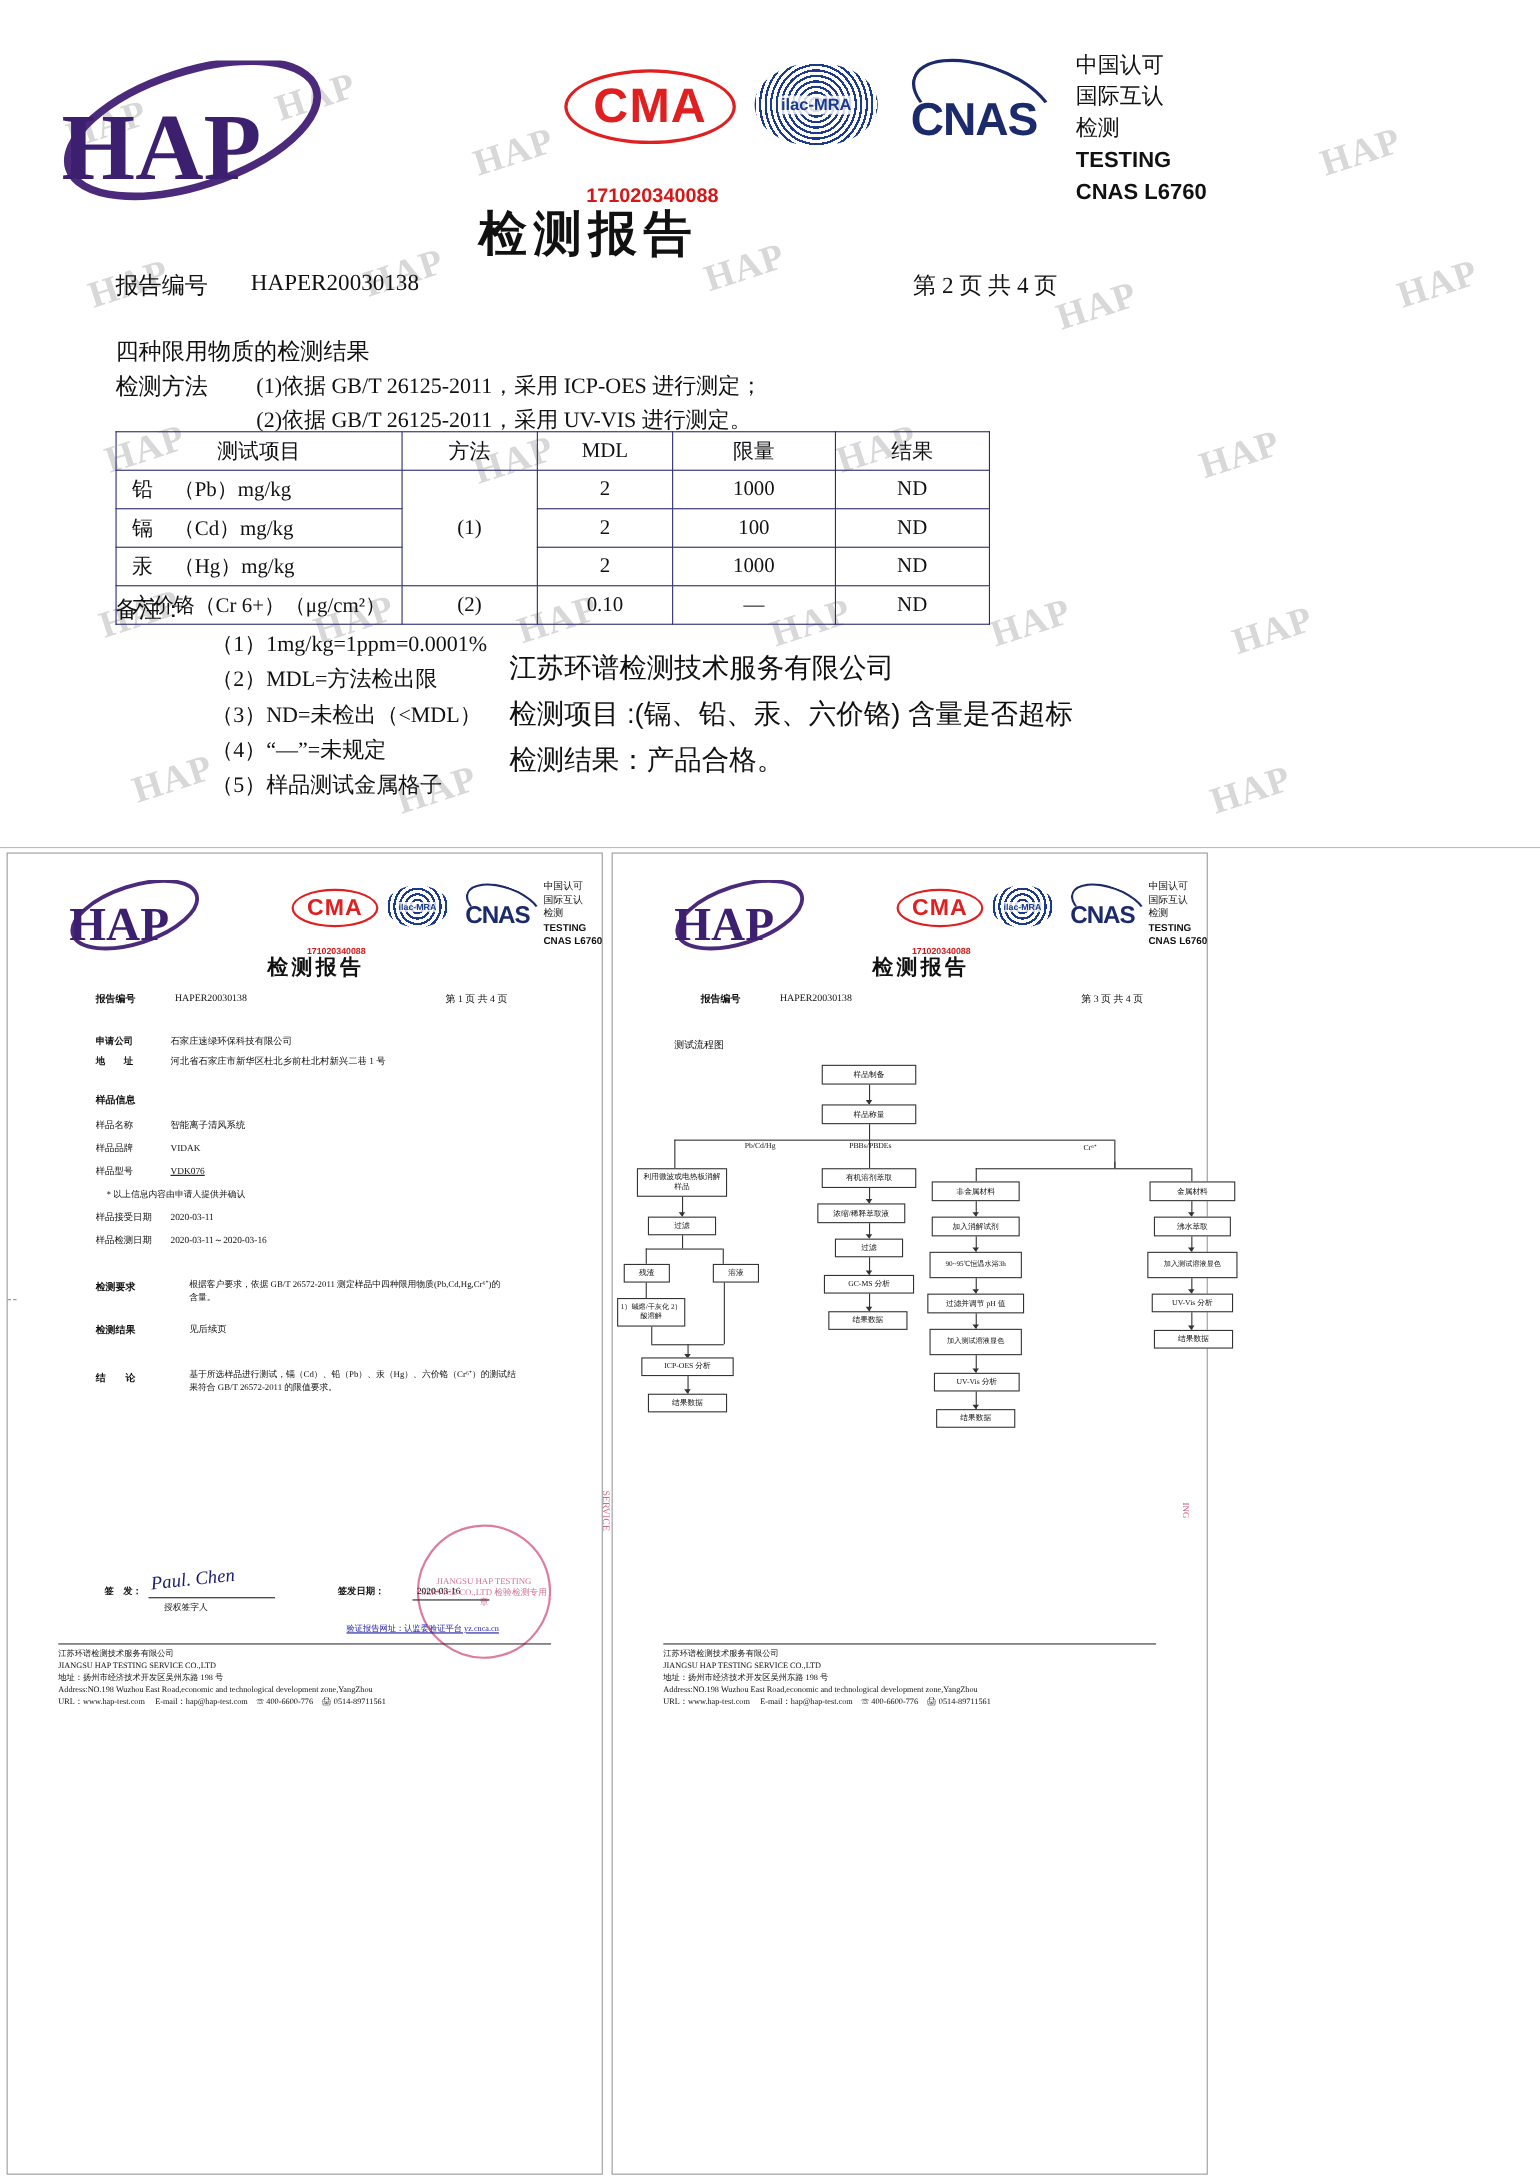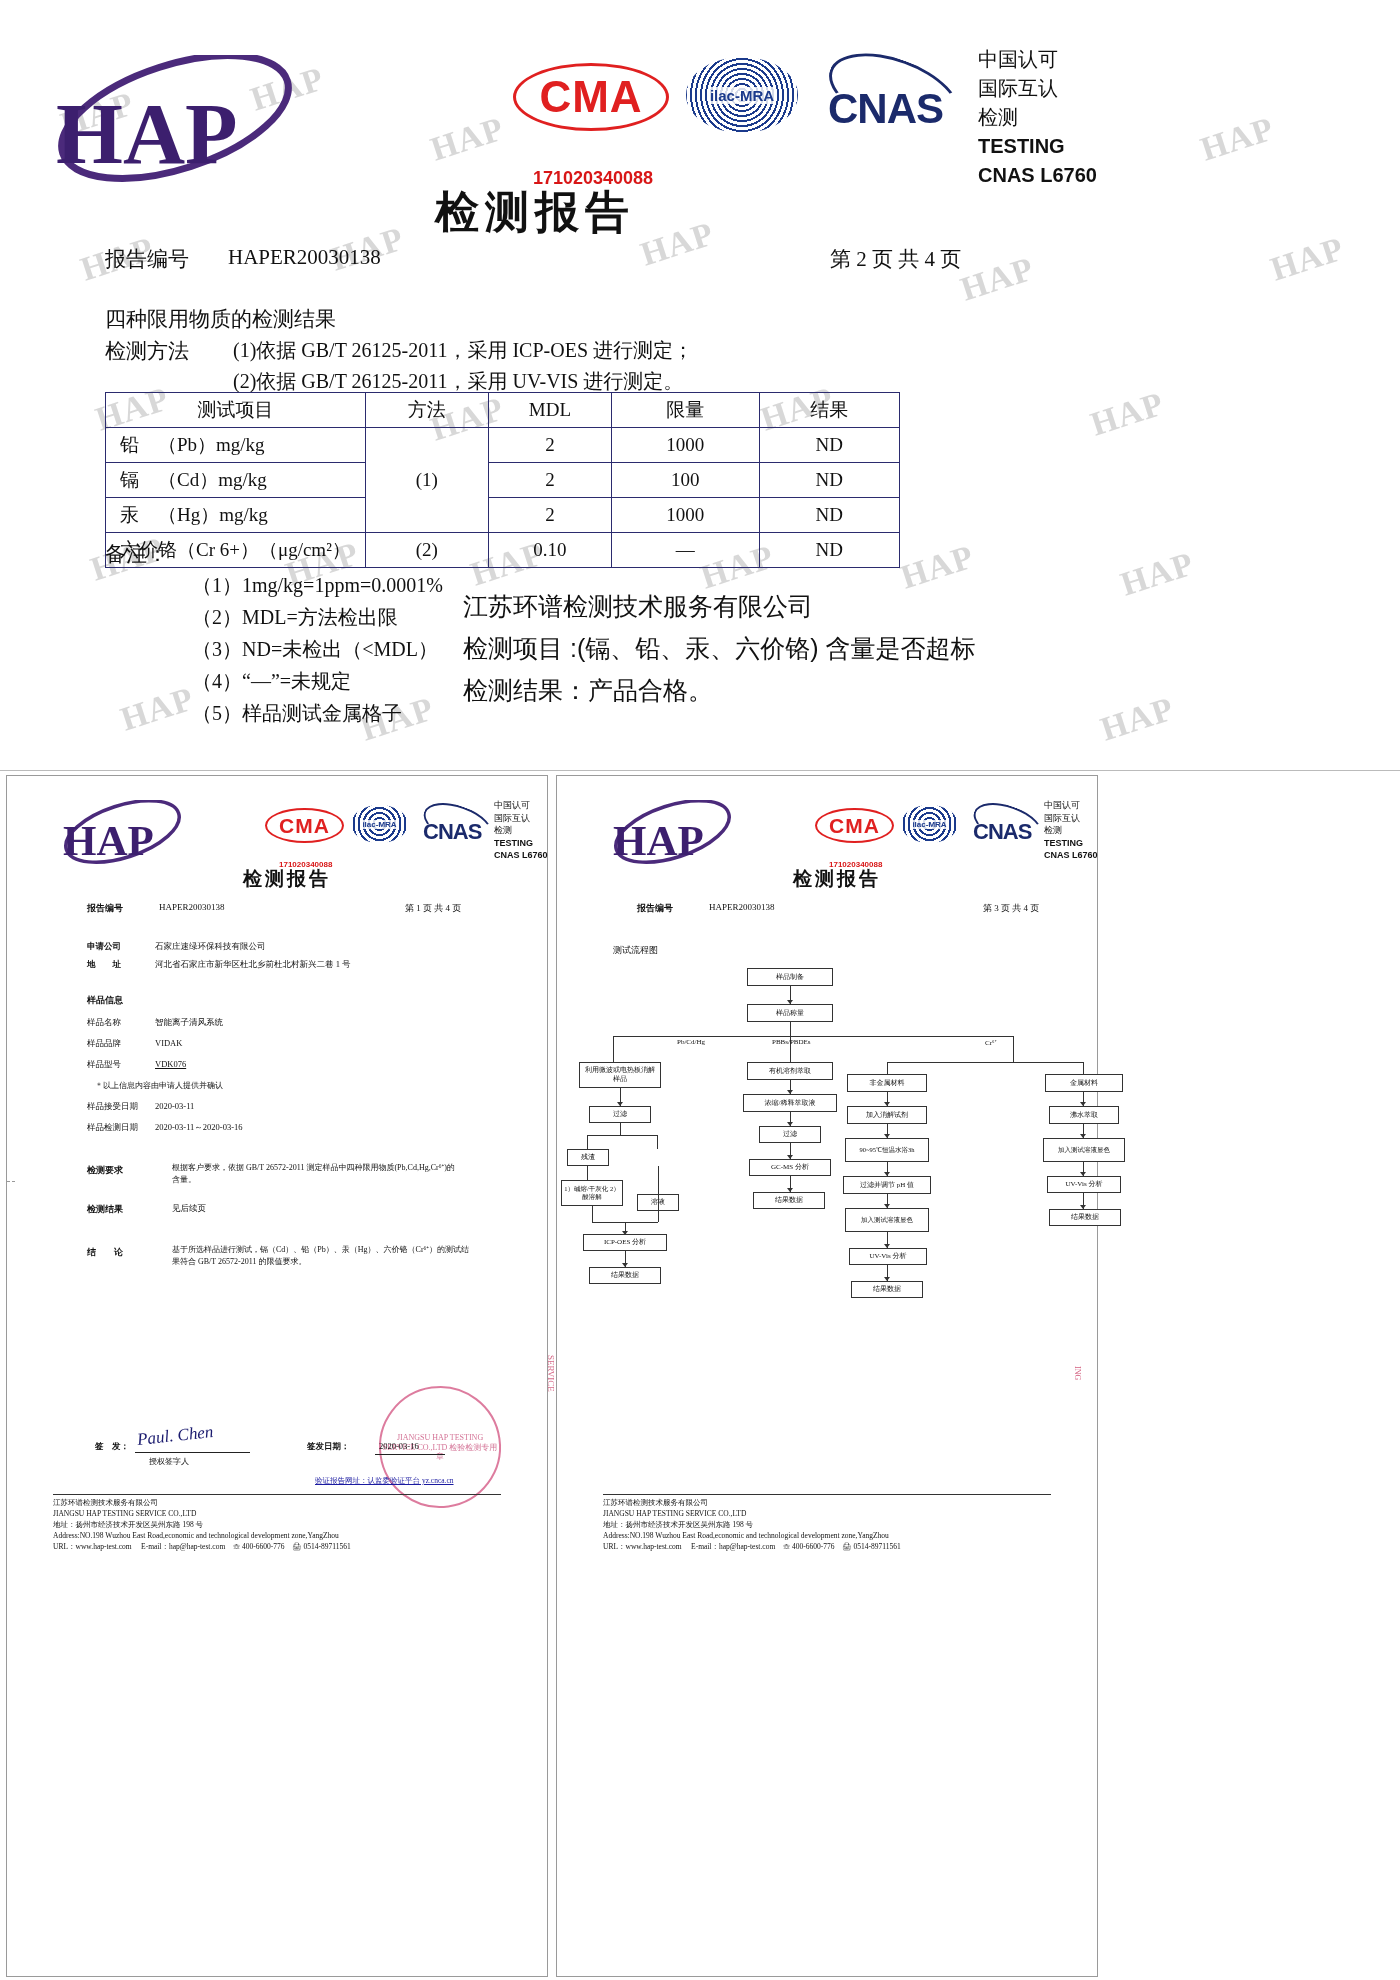--- a/index.html
+++ b/index.html
@@ -456,40 +456,40 @@
 
   <div class="fbox" style="left:22px; top:286px; width:82px; height:26px;">利用微波或电热板消解样品</div>
   <div class="fline" style="left:63px; top:312px; width:1px; height:18px;"></div>
   <div class="farrow" style="left:60px; top:326px;"></div>
   <div class="fbox" style="left:32px; top:330px; width:62px; height:17px;">过滤</div>
   <div class="fline" style="left:63px; top:347px; width:1px; height:12px;"></div>
   <div class="fline" style="left:30px; top:359px; width:70px; height:1px;"></div>
   <div class="fline" style="left:30px; top:359px; width:1px; height:14px;"></div>
   <div class="fline" style="left:100px;top:359px; width:1px; height:14px;"></div>
   <div class="fbox" style="left:10px; top:373px; width:42px; height:17px;">残渣</div>
-  <div class="fbox" style="left:80px; top:373px; width:42px; height:17px;margin-top:45px;">溶液</div>
+  <div class="fbox" style="left:91px; top:373px; width:42px; height:17px;">溶液</div>
   <div class="fline" style="left:30px; top:390px; width:1px; height:14px;"></div>
   <div class="fbox" style="left:4px; top:404px; width:62px; height:26px; font-size:6.5px;">
     <span>1）碱熔/干灰化
 2）酸溶解</span>
   </div>
   <div class="fline" style="left:35px; top:430px; width:1px; height:16px;"></div>
   <div class="fline" style="left:35px; top:446px; width:66px; height:1px;"></div>
   <div class="fline" style="left:101px;top:390px; width:1px; height:56px;"></div>
   <div class="fline" style="left:68px; top:446px; width:1px; height:12px;"></div>
   <div class="farrow" style="left:65px; top:455px;"></div>
   <div class="fbox" style="left:26px; top:458px; width:84px; height:17px;">ICP-OES 分析</div>
   <div class="fline" style="left:68px; top:475px; width:1px; height:16px;"></div>
   <div class="farrow" style="left:65px; top:487px;"></div>
   <div class="fbox" style="left:32px; top:491px; width:72px; height:17px;">结果数据</div>
 
   <div class="fbox" style="left:190px; top:286px; width:86px; height:18px;">有机溶剂萃取</div>
   <div class="fline" style="left:233px; top:304px; width:1px; height:14px;"></div>
   <div class="farrow" style="left:230px; top:314px;"></div>
-  <div class="fbox" style="left:186px; top:318px; width:94px; height:18px;">浓缩/稀释萃取液</div>
+  <div class="fbox" style="left:186px; top:318px; width:80px; height:18px;">浓缩/稀释萃取液</div>
   <div class="fline" style="left:233px; top:336px; width:1px; height:14px;"></div>
   <div class="farrow" style="left:230px; top:346px;"></div>
   <div class="fbox" style="left:202px; top:350px; width:62px; height:17px;">过滤</div>
   <div class="fline" style="left:233px; top:367px; width:1px; height:16px;"></div>
   <div class="farrow" style="left:230px; top:379px;"></div>
   <div class="fbox" style="left:192px; top:383px; width:82px; height:17px;">GC-MS 分析</div>
   <div class="fline" style="left:233px; top:400px; width:1px; height:16px;"></div>
   <div class="farrow" style="left:230px; top:412px;"></div>
   <div class="fbox" style="left:196px; top:416px; width:72px; height:17px;">结果数据</div>
 

